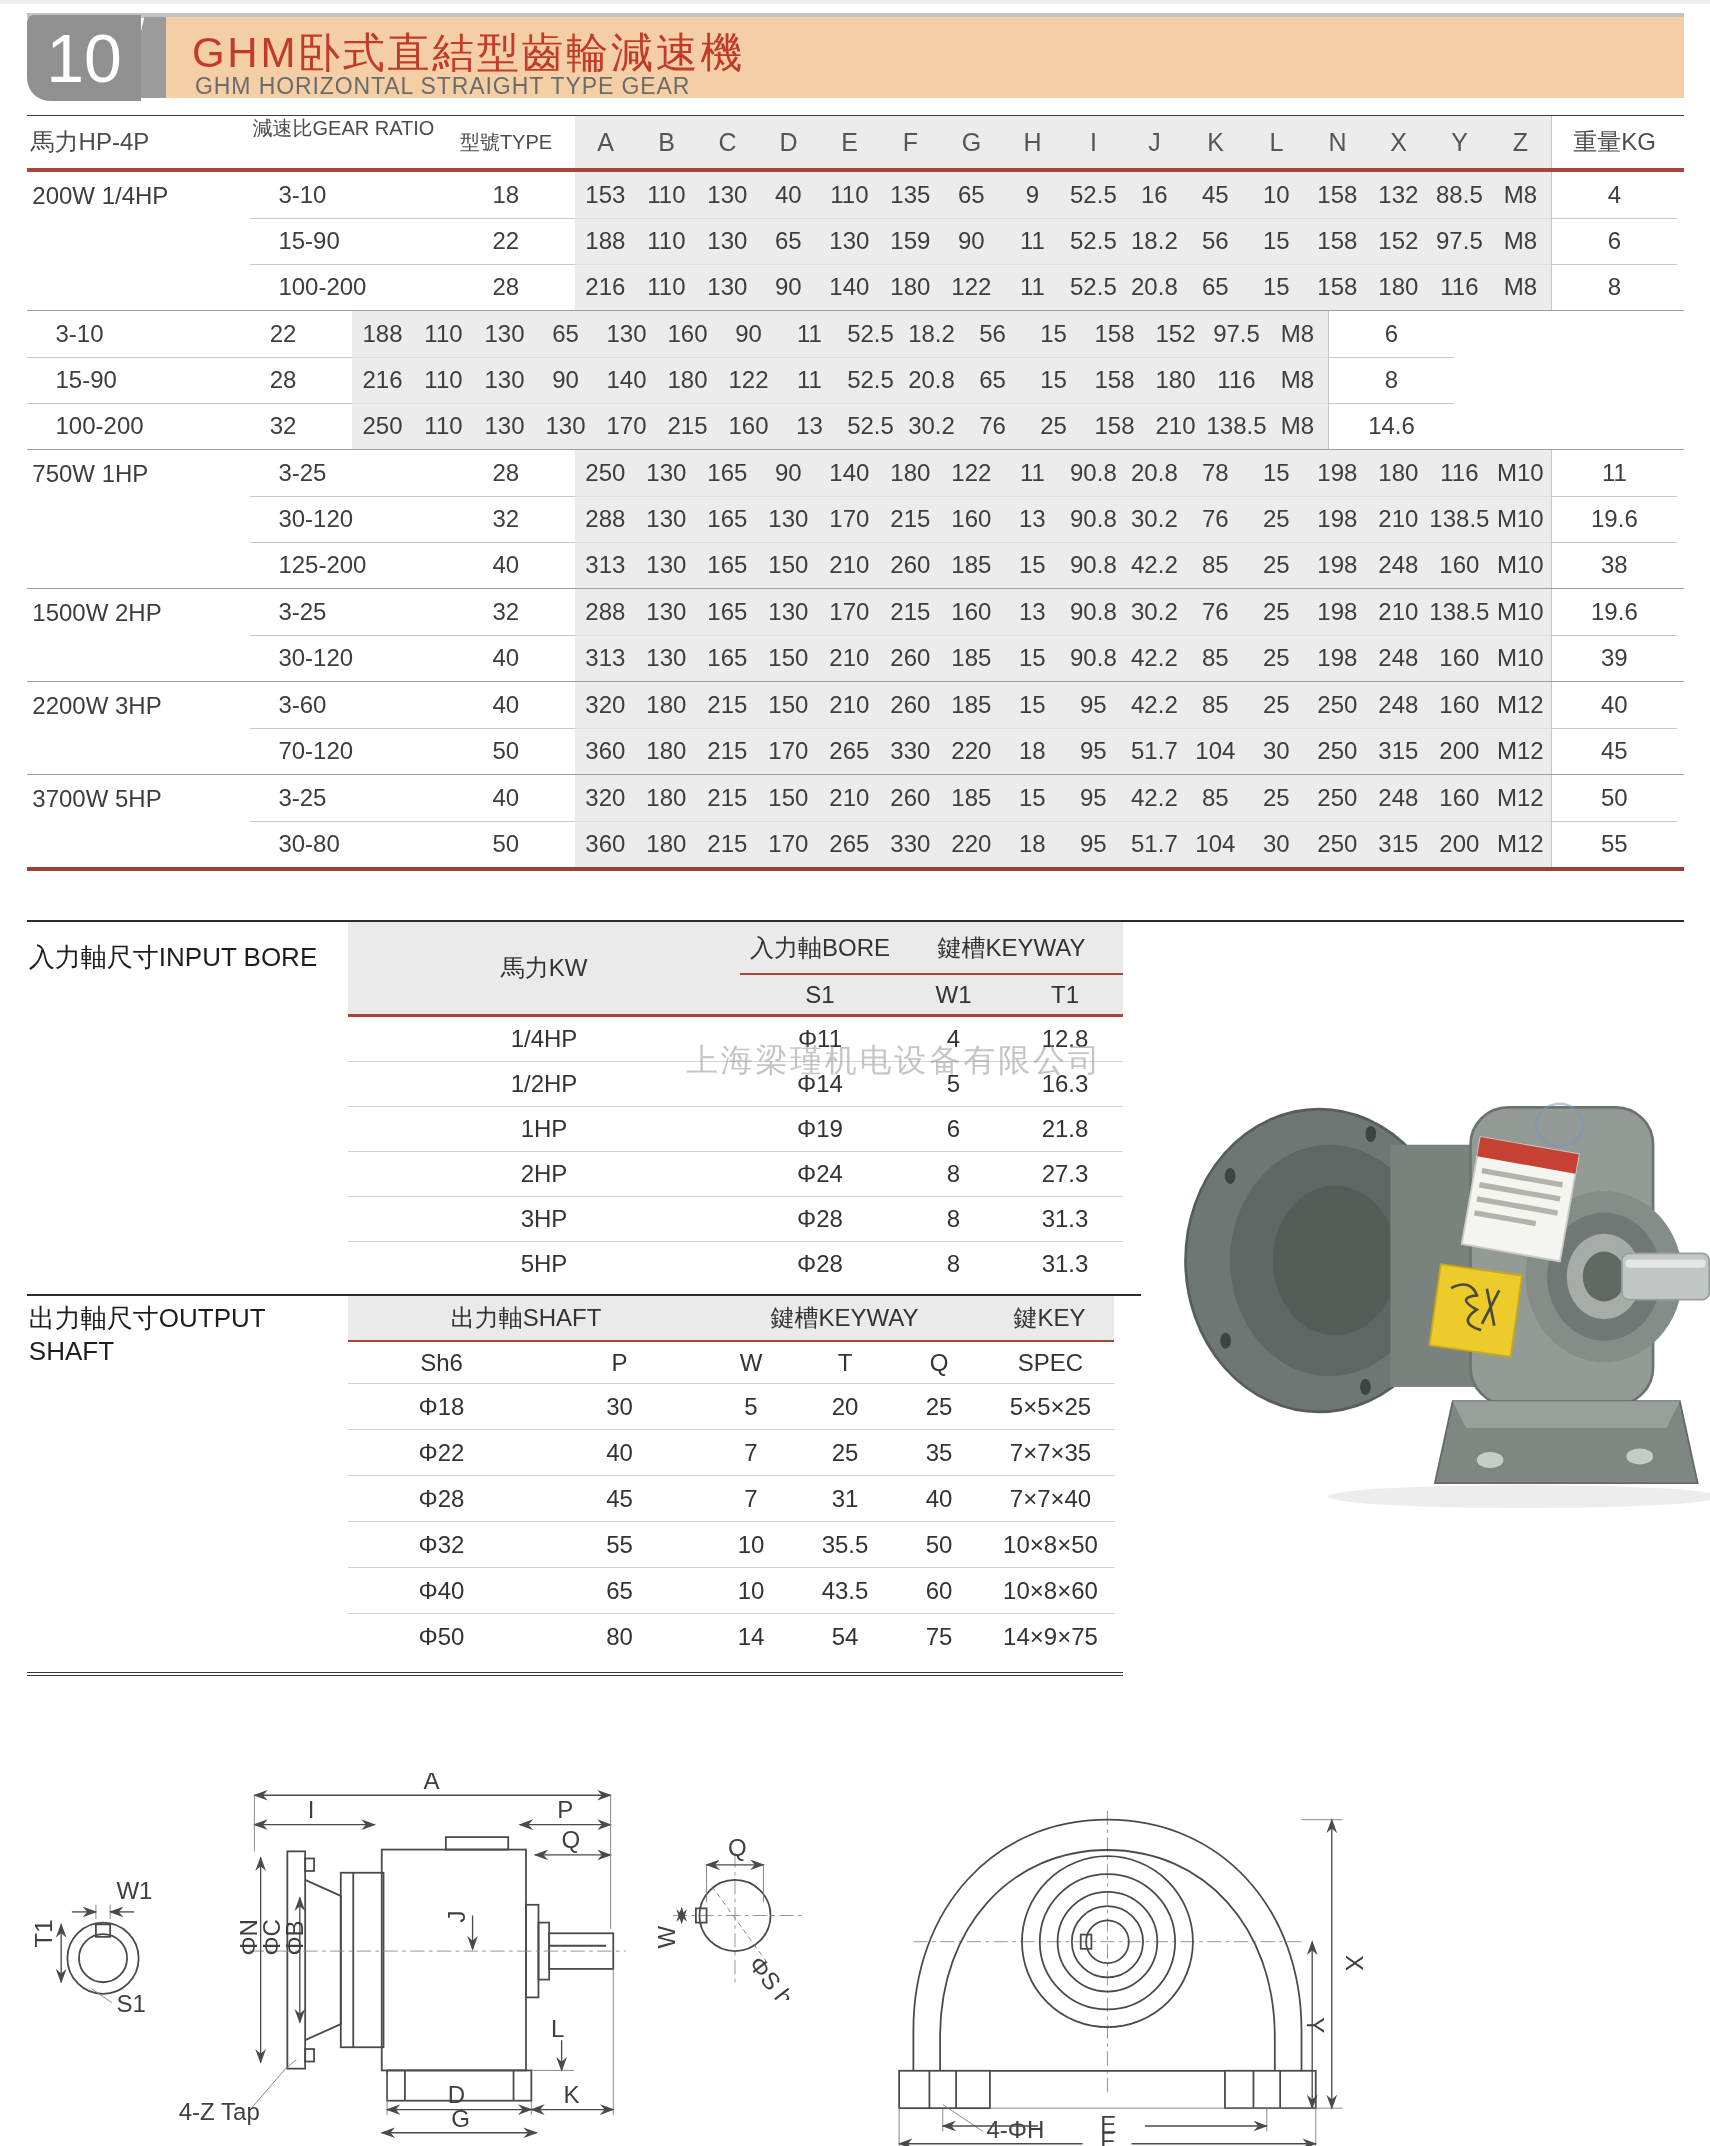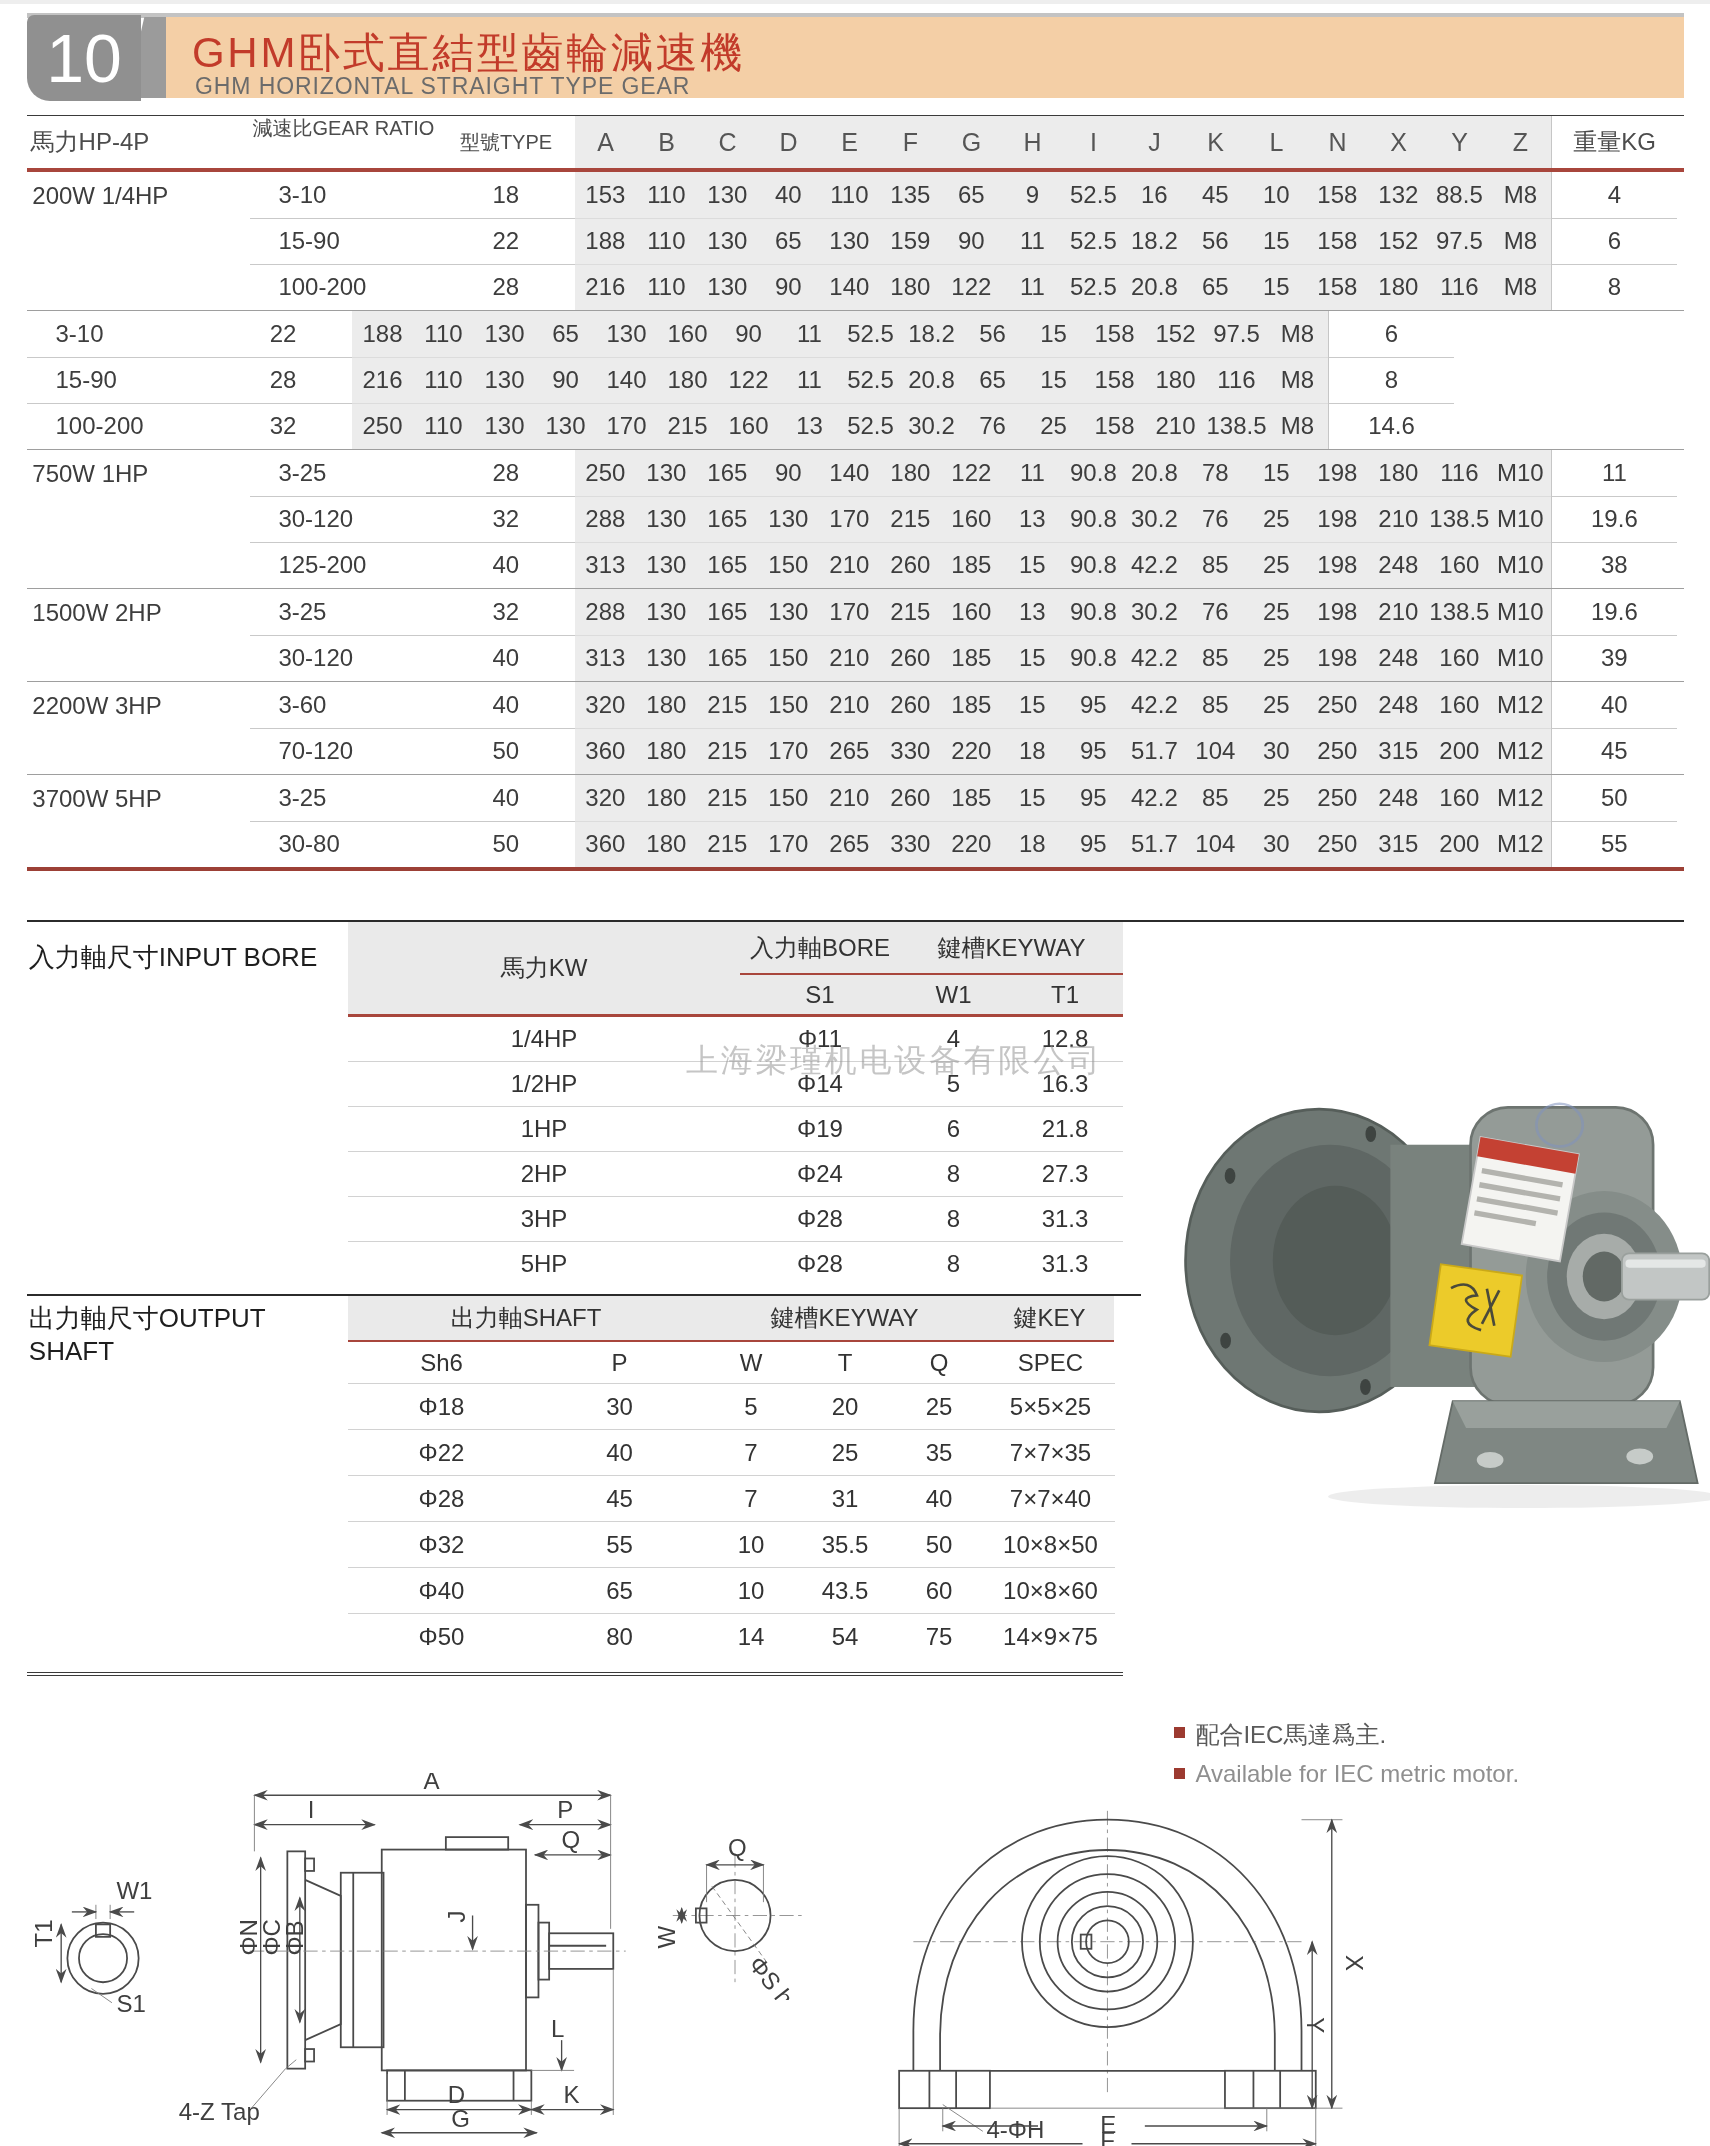--- a/index.html
+++ b/index.html
@@ -931,30 +931,20 @@
       <rect x="378" y="200" width="92" height="6" fill="#b3b3ae"></rect>
       <rect x="378" y="216" width="92" height="6" fill="#b3b3ae"></rect>
       <rect x="378" y="232" width="70" height="6" fill="#b3b3ae"></rect>
     </g>
     <g transform="rotate(8 375 335)">
       <rect x="330" y="290" width="92" height="92" fill="#eccb2a" stroke="#caa918" stroke-width="2"></rect>
       <path d="M345,315 q20,-14 30,4 q-24,6 2,16 q-20,18 8,22 M385,310 l14,40 M399,310 l-14,40" stroke="#4a4a3a" stroke-width="3" fill="none"></path>
     </g>
   </svg>
 
-  <div class="notes">
-    <div class="note">
-      <span class="bullet"></span>
-      <span class="note-zh">配合IEC馬達爲主.</span>
-    </div>
-    <div class="note">
-      <span class="bullet"></span>
-      <span class="note-en">Available for IEC metric motor.</span>
-    </div>
-  </div>
 
   <svg class="drw" style="left:27px;top:1769px" width="624" height="374" viewBox="0 0 700 420">
     <defs>
         <marker id="ar1" markerWidth="11" markerHeight="8" refX="10" refY="4" orient="auto-start-reverse">
       <path d="M11,4 L0,0 L3.5,4 L0,8 Z" fill="#4a4a4a"></path>
         </marker>
       </defs>
 
     <circle cx="85" cy="208" r="40" class="ln"></circle>
     <circle cx="85" cy="208" r="27" class="ln"></circle>

